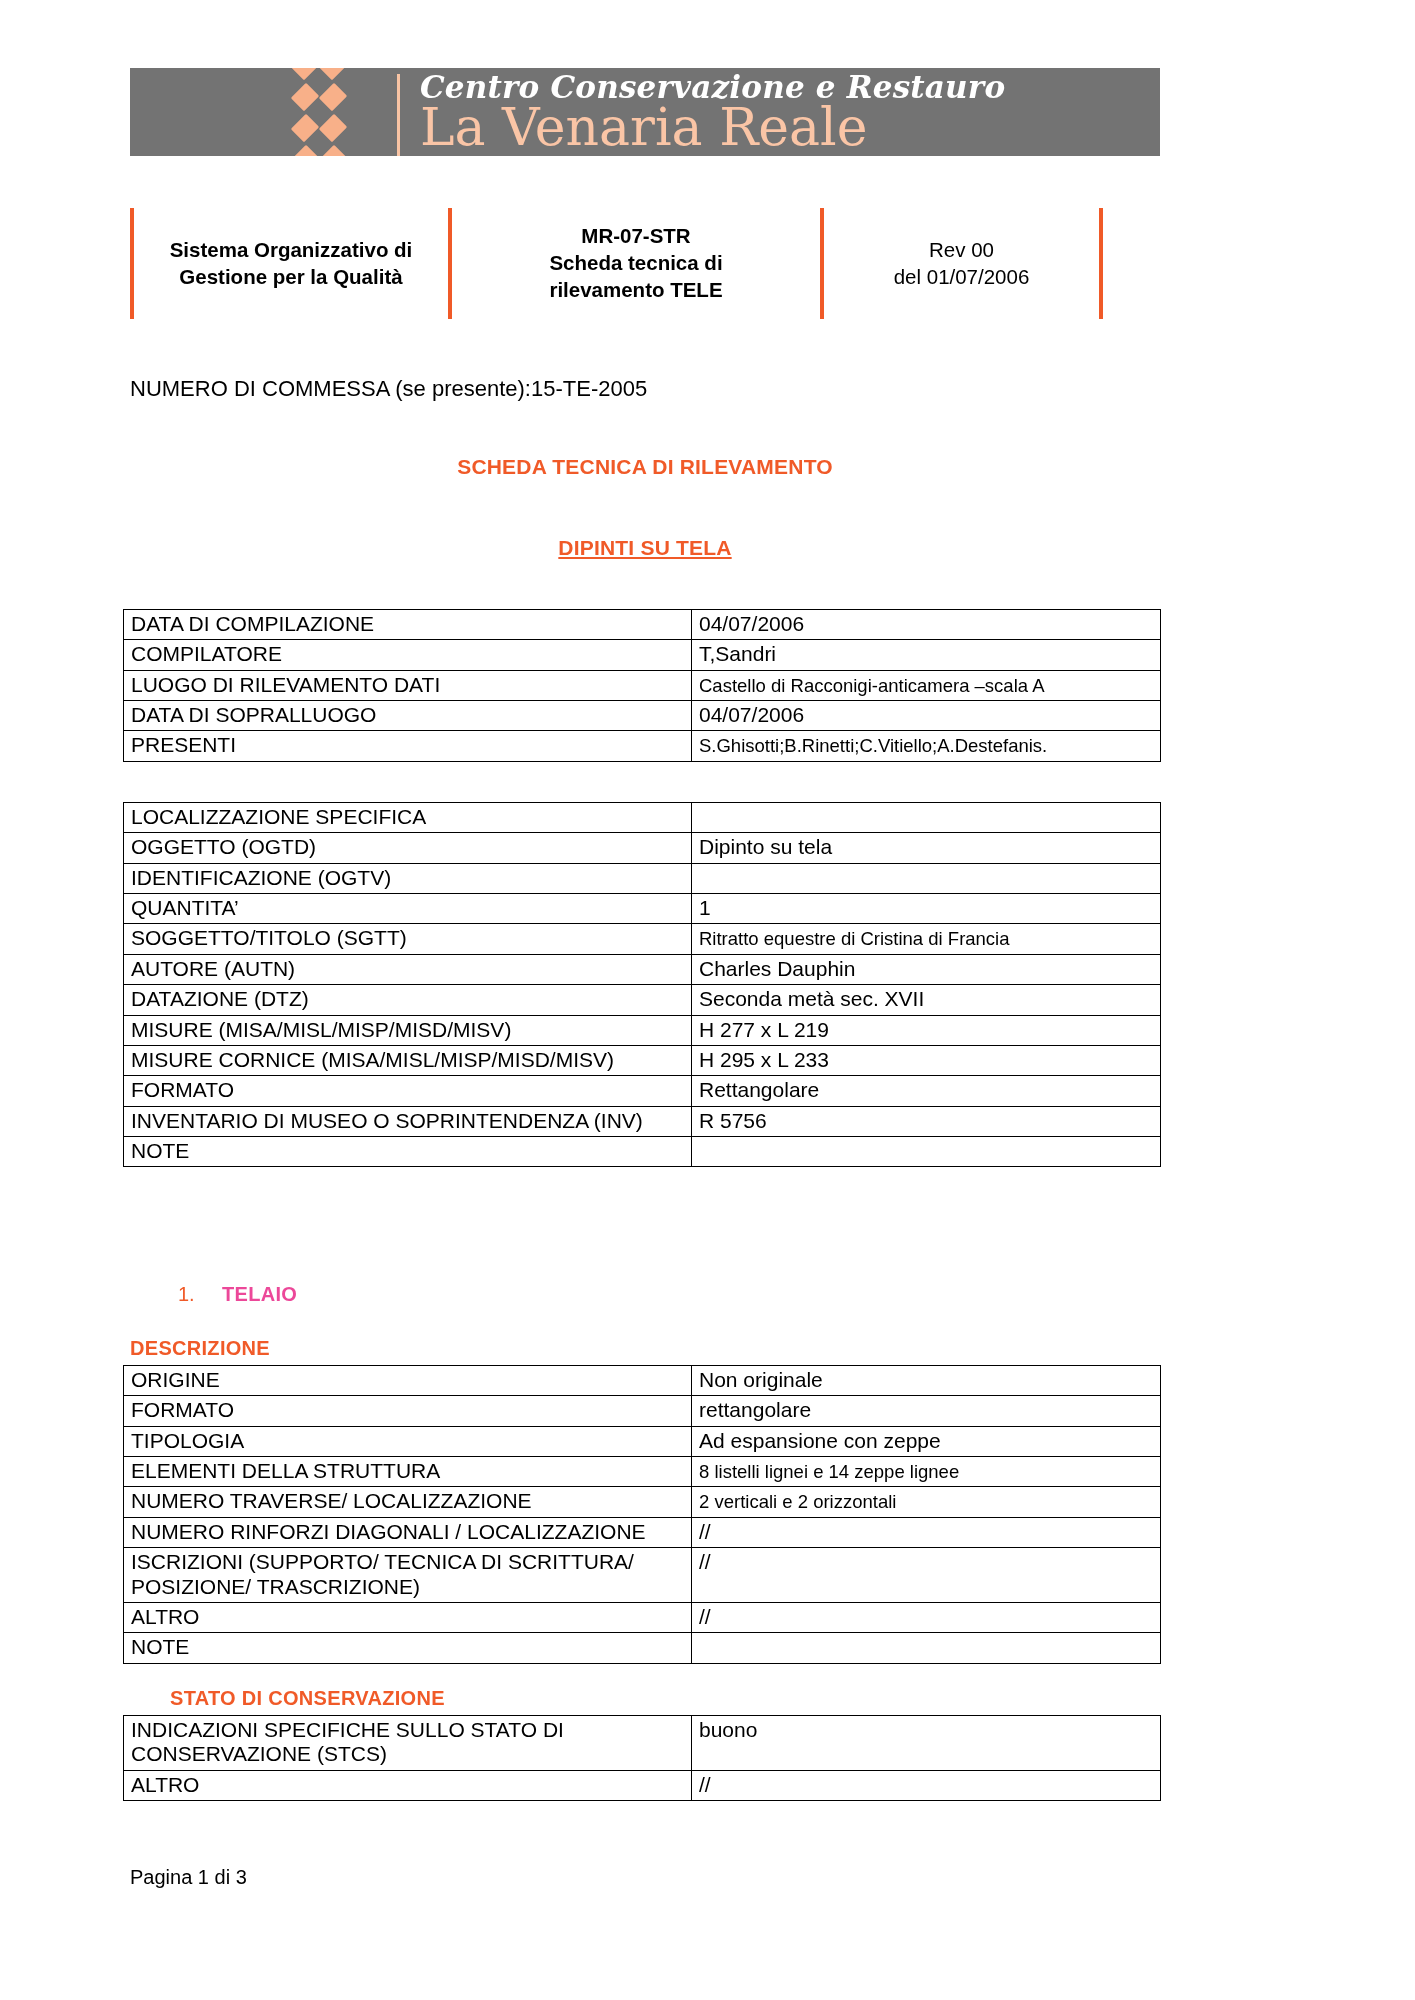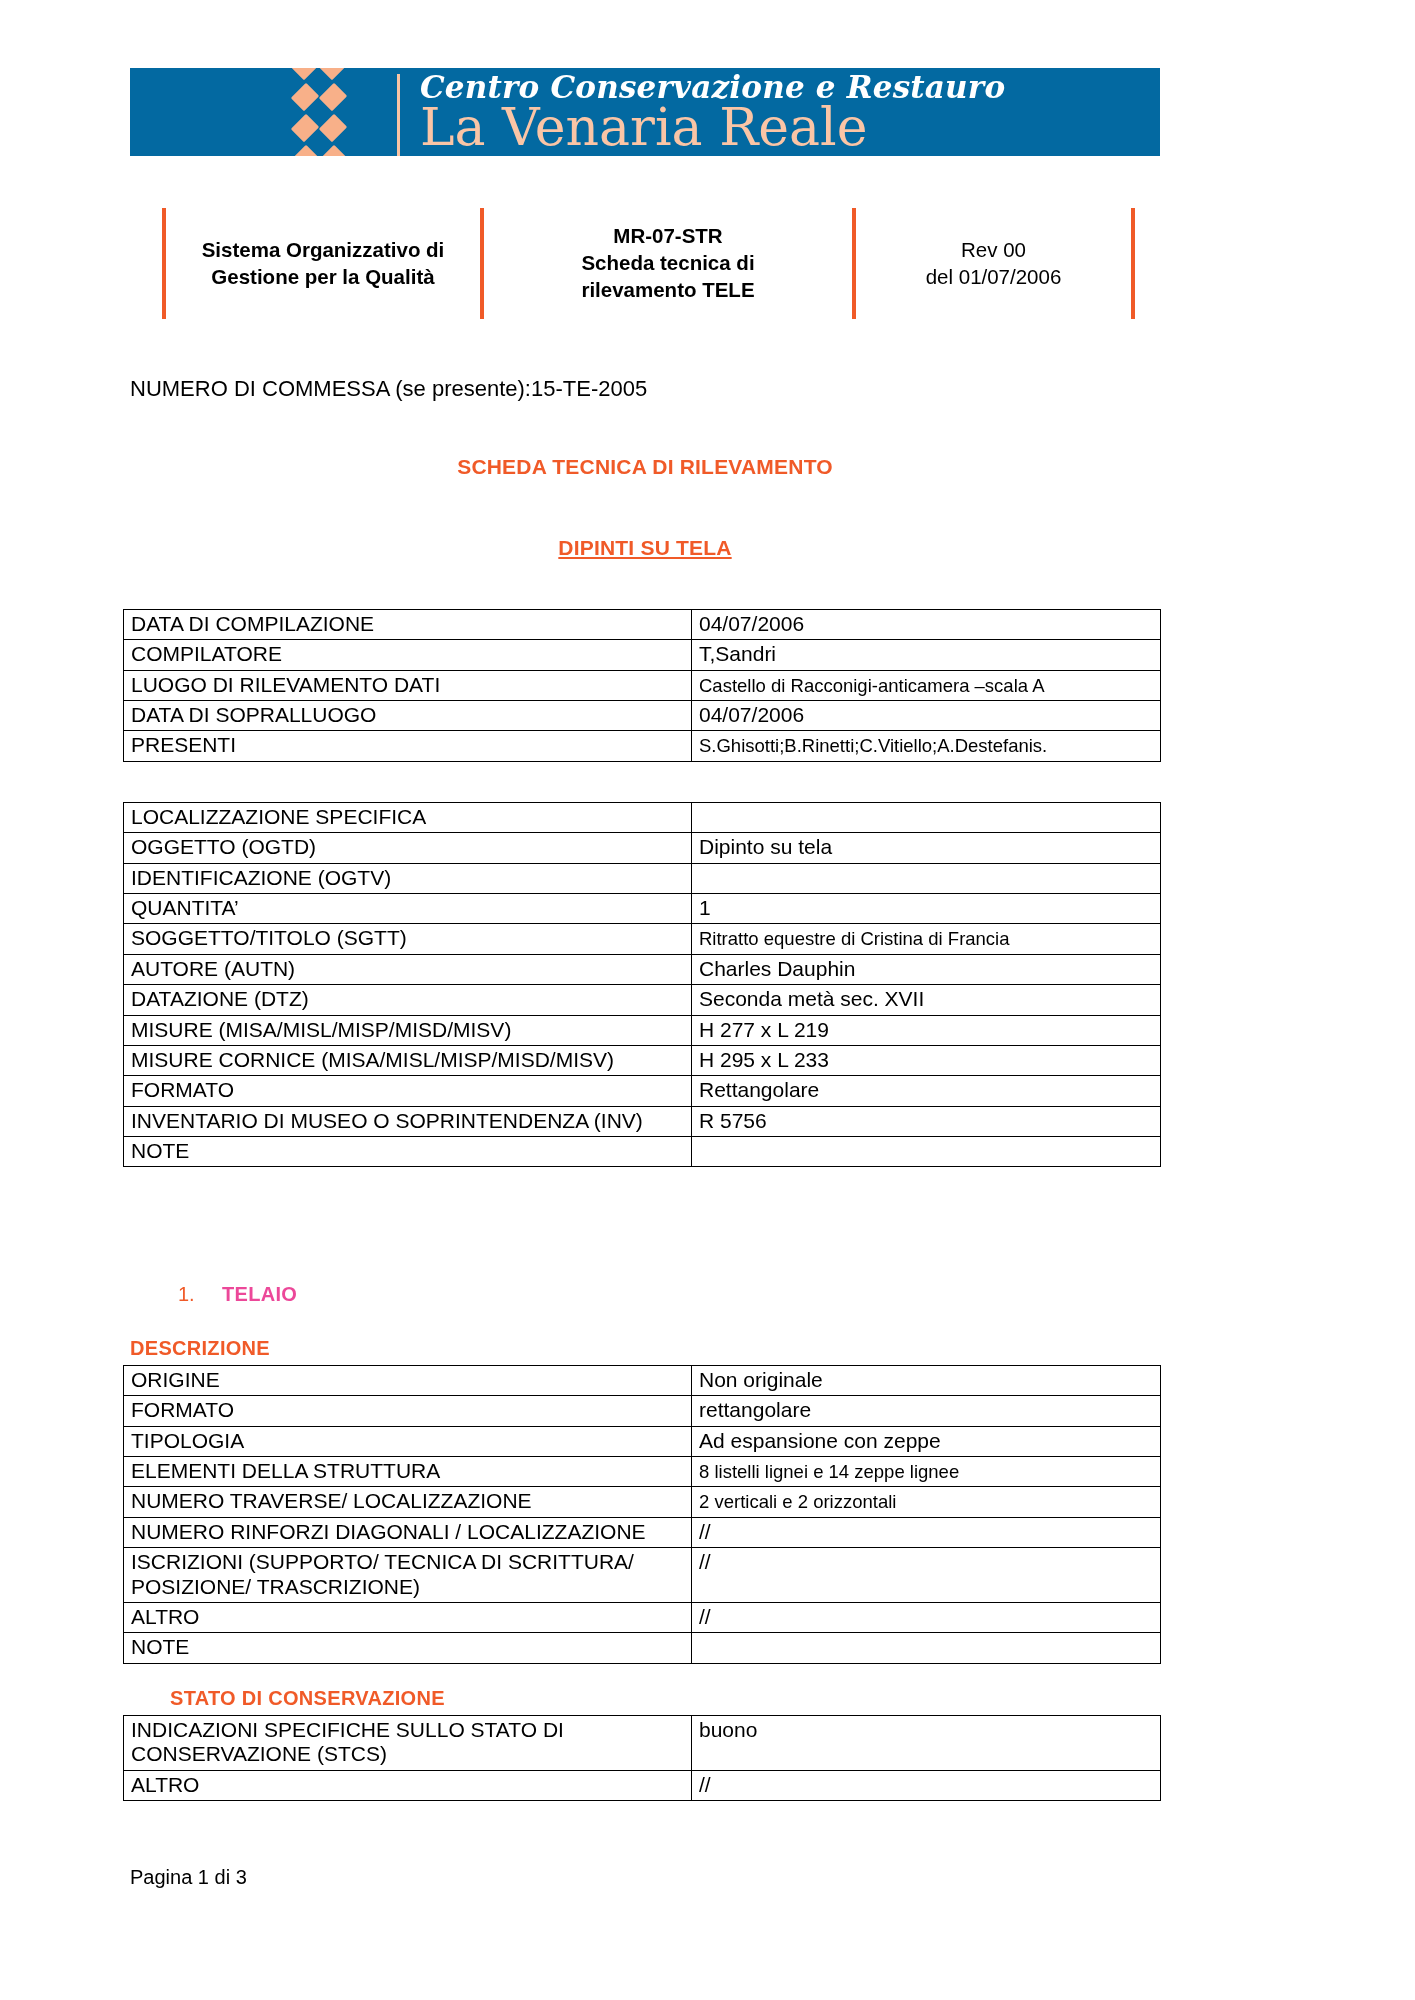--- a/index.html
+++ b/index.html
@@ -20,21 +20,21 @@
     padding: 0;
   }
 
   
   .banner {
     position: absolute;
     left: 130px;
     top: 68px;
     width: 1030px;
     height: 88px;
-    background: #0369a1;
+    background: #737373;
     display: flex;
     align-items: stretch;
     overflow: hidden;
   }
   .banner-diamonds {
     width: 128px;
     margin-left: 125px;
     display: flex;
     flex-direction: column;
     justify-content: center;
@@ -94,21 +94,21 @@
   .hdr-cell {
     border-left: 4px solid #F05A28;
     padding: 14px 10px 16px 10px;
     text-align: center;
     min-height: 92px;
     display: flex;
     flex-direction: column;
     justify-content: center;
   }
   .hdr-cell:last-child { border-right: 4px solid #F05A28; }
-  .hdr-c1 { width: 318px; margin-left: 32px; }
+  .hdr-c1 { width: 318px; }
   .hdr-c2 { width: 372px; }
   .hdr-c3 { width: 283px; }
   .hdr-bold { font-weight: bold; font-size: 20.5px; line-height: 1.32; }
   .hdr-reg { font-weight: normal; font-size: 20.5px; line-height: 1.32; }
 
   
   .commessa {
     position: absolute;
     left: 130px;
     top: 376px;

